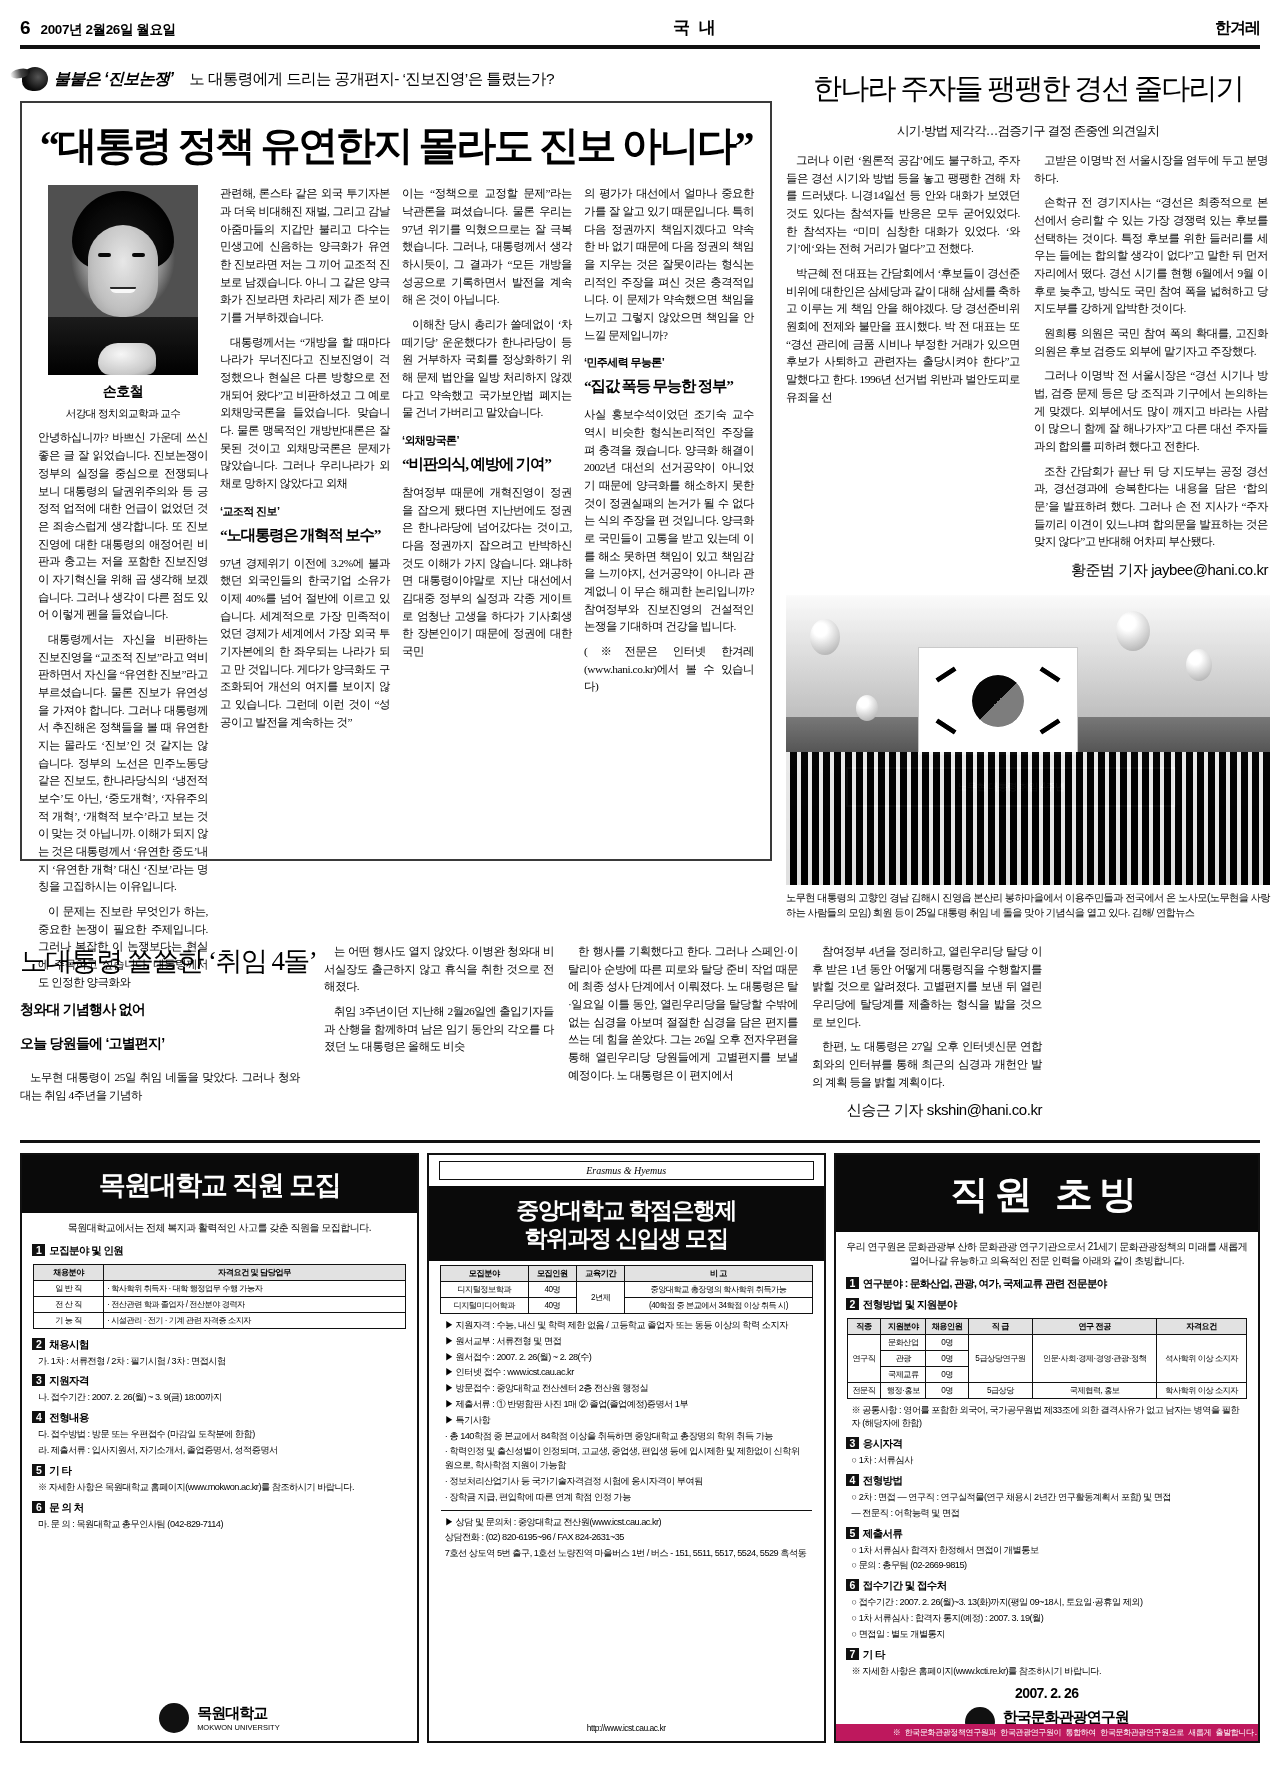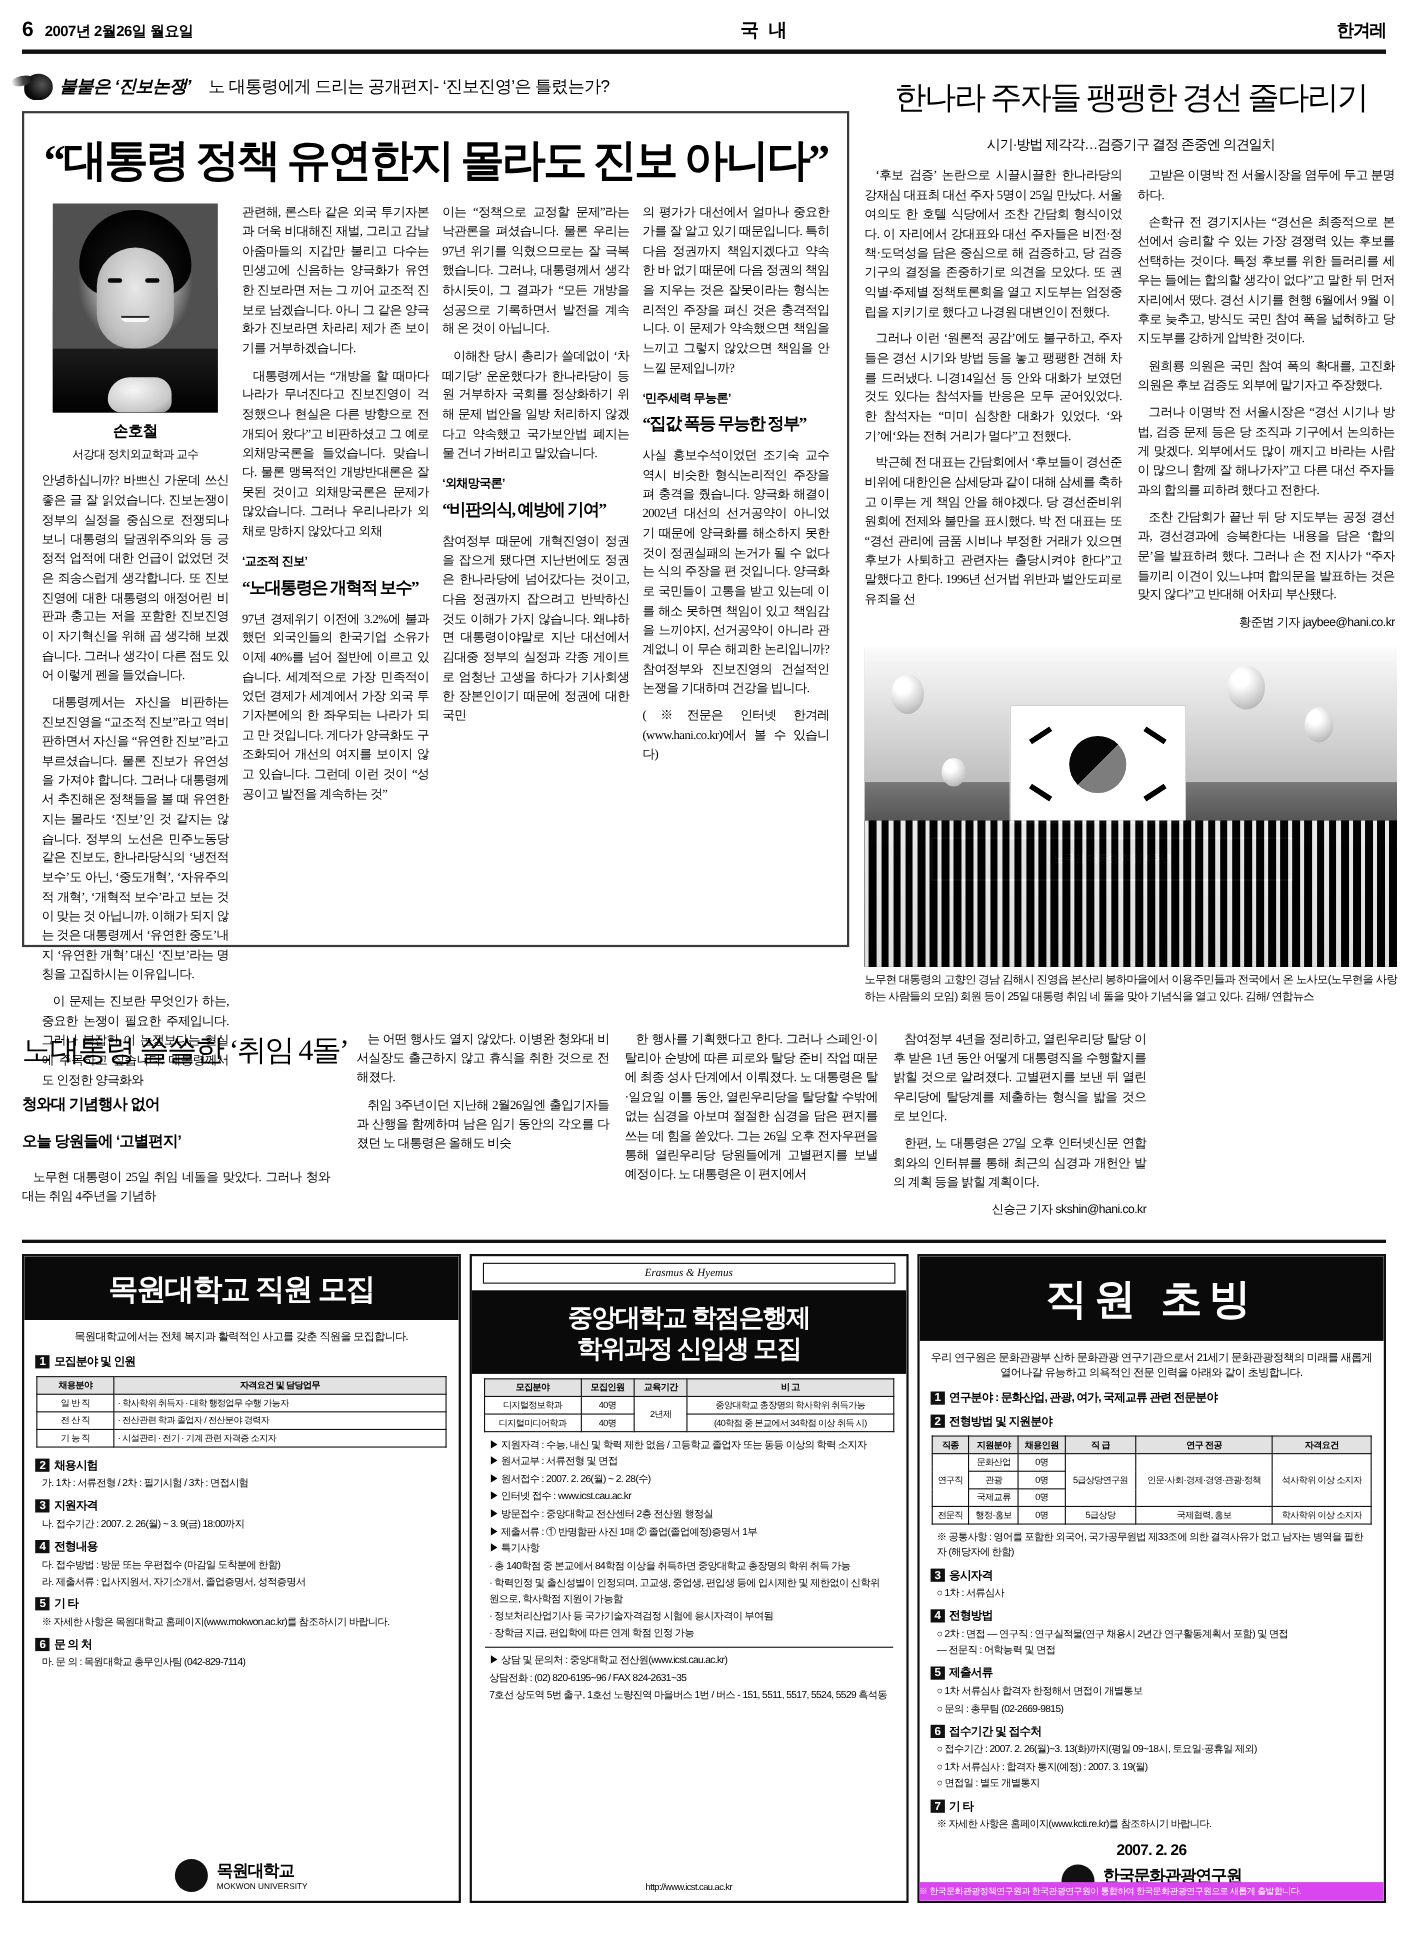--- a/index.html
+++ b/index.html
@@ -97,21 +97,21 @@
                    letter-spacing:-1.2px; white-space:nowrap; }
 
   
   .r-headline { font-family:"Liberation Serif", serif; font-size:29px; font-weight:normal;
                 letter-spacing:-1.8px; text-align:center; margin:6px 0 14px 0; }
   .r-subhead { font-family:"Liberation Sans", sans-serif; font-size:12.6px; letter-spacing:-0.8px;
                text-align:center; margin-bottom:12px; }
   .r-body { display:flex; gap:14px; }
   .rcol { width:234px; font-size:11.4px; line-height:1.55; text-align:justify; letter-spacing:-0.45px; }
   .rcol p { margin:0 0 7px 0; text-indent:10px; }
-  .byline { text-align:right; font-family:"Liberation Sans", sans-serif; font-size:11px; margin-top:4px;}
+  .byline { text-align:right; font-family:"Liberation Sans", sans-serif; font-size:15px; margin-top:4px;}
 
   
   .photo-block { margin-top:14px; }
   .photo {
     width:484px; height:290px; position:relative; overflow:hidden;
     background:linear-gradient(180deg,#cfcfcf 0%, #9a9a9a 28%, #4a4a4a 62%, #1a1a1a 100%);
     filter:grayscale(1) contrast(1.2);
   }
   .photo .sky { position:absolute; inset:0 0 58% 0; background:linear-gradient(180deg,#e6e6e6,#b4b4b4); }
   .photo .crowd { position:absolute; left:0; right:0; bottom:0; height:46%;
@@ -177,22 +177,22 @@
   .ad-logo-row { display:flex; align-items:center; justify-content:center; gap:8px; margin-top:6px; }
   .logo-mark { width:30px; height:30px; background:#111; border-radius:4px; }
   .logo-mark.circle { border-radius:50%; }
   .logo-name { font-family:"Liberation Sans", sans-serif; font-weight:bold; font-size:15px; letter-spacing:-1px;}
   .logo-name small { display:block; font-weight:normal; font-size:7.5px; letter-spacing:0; }
   .ad2-top { border:1px solid #111; margin:6px 10px; padding:3px; text-align:center;
              font-family:"Liberation Serif", serif; font-style:italic; font-size:10px;}
   .ad-date { text-align:center; font-family:"Liberation Sans", sans-serif; font-weight:bold;
              font-size:14px; letter-spacing:-0.6px; margin-top:6px;}
   .ad-url { text-align:center; font-family:"Liberation Sans", sans-serif; font-size:8.5px; }
-  .ad-bottombar { position:absolute; left:0; right:0; bottom:0; background:#d946ef; color:#fff;
-                  font-family:Liberation Sans, sans-serif; font-size:8px; text-align:left;
+  .ad-bottombar { position:absolute; left:0; right:0; bottom:0; background:#be185d; color:#fff;
+                  font-family:Liberation Mono, monospace; font-size:8px; text-align:right;
                   padding:3px 0; letter-spacing:-0.4px;}
   .thin-hr { height:1px; background:#111; margin:4px 12px; }
 </style>
 </head>
 <body>
 
 <div class="page">
 
   <div class="masthead">
     <div class="mh-left">
@@ -272,21 +272,20 @@
 
         </div>
       </div>
     </div>
 
     <div class="col-right">
       <div class="r-headline">한나라 주자들 팽팽한 경선 줄다리기</div>
       <div class="r-subhead">시기·방법 제각각…검증기구 결정 존중엔 의견일치</div>
       <div class="r-body">
         <div class="rcol">
-          <p class="noind">‘후보 검증’ 논란으로 시끌시끌한 한나라당의 강재심 대표최 대선 주자 5명이 25일 만났다. 서울 여의도 한 호텔 식당에서 조찬 간담회 형식이었다. 이 자리에서 강대표와 대선 주자들은 비전·정책·도덕성을 담은 중심으로 해 검증하고, 당 검증기구의 결정을 존중하기로 의견을 모았다. 또 권익별·주제별 정책토론회을 열고 지도부는 엄정중립을 지키기로 했다고 나경원 대변인이 전했다.</p>
           <p>그러나 이런 ‘원론적 공감’에도 불구하고, 주자들은 경선 시기와 방법 등을 놓고 팽팽한 견해 차를 드러냈다. 니경14일선 등 안와 대화가 보였던 것도 있다는 참석자들 반응은 모두 굳어있었다. 한 참석자는 “미미 심창한 대화가 있었다. ‘와기’에‘와는 전혀 거리가 멀다”고 전했다.</p>
           <p>박근혜 전 대표는 간담회에서 ‘후보들이 경선준비위에 대한인은 삼세당과 같이 대해 삼세를 축하고 이루는 게 책임 안을 해야겠다. 당 경선준비위원회에 전제와 불만을 표시했다. 박 전 대표는 또 “경선 관리에 금품 시비나 부정한 거래가 있으면 후보가 사퇴하고 관련자는 출당시켜야 한다”고 말했다고 한다. 1996년 선거법 위반과 벌안도피로 유죄을 선</p>
         </div>
         <div class="rcol">
           <p class="noind">고받은 이명박 전 서울시장을 염두에 두고 분명하다.</p>
           <p>손학규 전 경기지사는 “경선은 최종적으로 본선에서 승리할 수 있는 가장 경쟁력 있는 후보를 선택하는 것이다. 특정 후보를 위한 들러리를 세우는 들에는 합의할 생각이 없다”고 말한 뒤 먼저 자리에서 떴다. 경선 시기를 현행 6월에서 9월 이후로 늦추고, 방식도 국민 참여 폭을 넓혀하고 당 지도부를 강하게 압박한 것이다.</p>
           <p>원희룡 의원은 국민 참여 폭의 확대를, 고진화 의원은 후보 검증도 외부에 맡기자고 주장했다.</p>
           <p>그러나 이명박 전 서울시장은 “경선 시기나 방법, 검증 문제 등은 당 조직과 기구에서 논의하는 게 맞겠다. 외부에서도 많이 깨지고 바라는 사람이 많으니 함께 잘 해나가자”고 다른 대선 주자들과의 합의를 피하려 했다고 전한다.</p>
           <p>조찬 간담회가 끝난 뒤 당 지도부는 공정 경선과, 경선경과에 승복한다는 내용을 담은 ‘합의문’을 발표하려 했다. 그러나 손 전 지사가 “주자들끼리 이견이 있느냐며 합의문을 발표하는 것은 맞지 않다”고 반대해 어차피 부산됐다.</p>
           <div class="byline">황준범 기자 jaybee@hani.co.kr</div>

